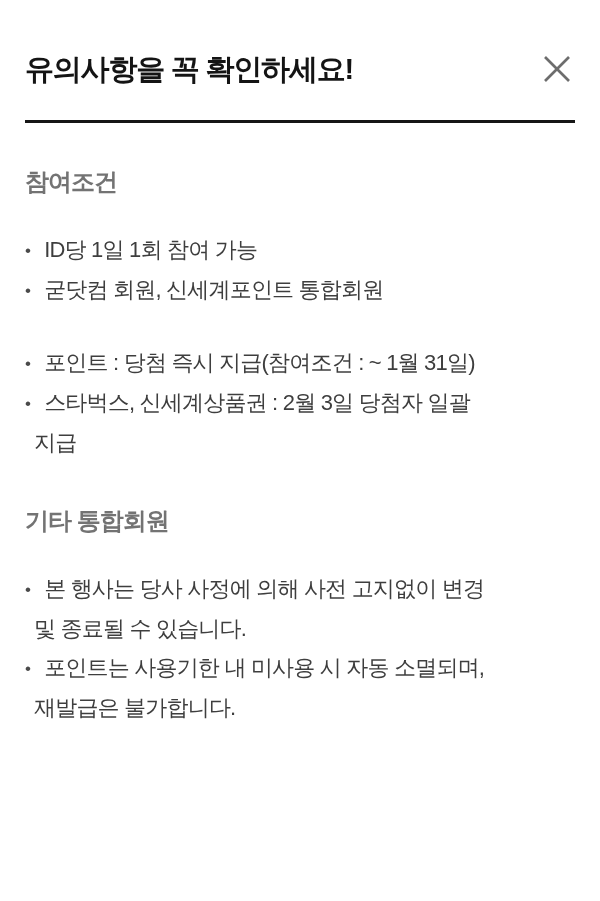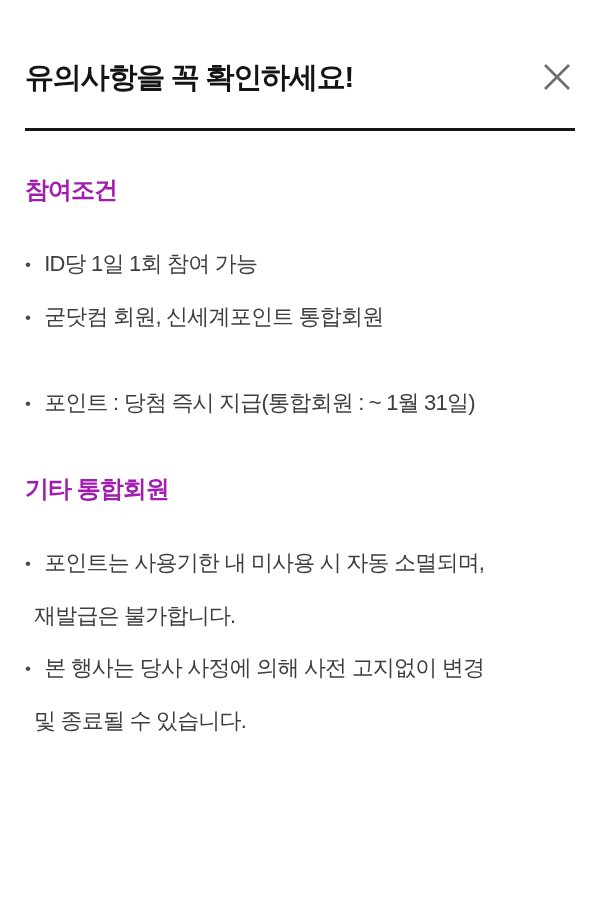--- a/index.html
+++ b/index.html
@@ -7,21 +7,21 @@
     width: 600px;
     height: 901px;
     background: #ffffff;
     font-family: "Liberation Sans", "DejaVu Sans", sans-serif;
     overflow: hidden;
   }
   .modal {
     width: 600px;
     height: 901px;
     background: #ffffff;
-    padding: 11px 25px;
+    padding: 3px 25px;
   }
   .modal-header {
     display: flex;
     align-items: center;
     justify-content: space-between;
     padding-top: 47px;
   }
   .modal-title {
     font-size: 29px;
     font-weight: 800;
@@ -44,36 +44,36 @@
   .title-divider {
     margin-top: 32px;
     height: 3px;
     background: #161616;
     border: none;
   }
   .section-heading {
     margin-top: 44px;
     font-size: 24px;
     font-weight: 800;
-    color: #a21caf;
+    color: #737373;
     letter-spacing: -1px;
     line-height: 30px;
   }
   .notes {
     list-style: none;
     margin-top: 33px;
   }
   .note-item {
     padding-left: 9px;
     text-indent: -9px;
     font-size: 22px;
     font-weight: 400;
     color: #3e3e3e;
     letter-spacing: -0.8px;
-    line-height: 52px;
+    line-height: 39px;
   }
   .note-item + .note-item {
   }
   .bullet {
     display: inline-block;
     text-indent: 0;
     font-size: 17px;
     color: #4a4a4a;
     margin-right: 14px;
     vertical-align: 1px;
@@ -102,27 +102,29 @@
   <div class="section">
     <h2 class="section-heading">참여조건</h2>
     <ul class="notes">
       <li class="note-item"><span class="bullet">•</span><span class="note-text">ID당 1일 1회 참여 가능</span></li>
       <li class="note-item"><span class="bullet">•</span><span class="note-text">굳닷컴 회원, 신세계포인트 통합회원</span></li>
     </ul>
   </div>
 
   <div class="section">
     <ul class="notes">
-      <li class="note-item"><span class="bullet">•</span><span class="note-text">포인트 : 당첨 즉시 지급(통합회원 : ~ 1월 31일)</span></li>
+      <li class="note-item"><span class="bullet">•</span><span class="note-text">포인트 : 당첨 즉시 지급(참여조건 : ~ 1월 31일)</span></li>
+      <li class="note-item"><span class="bullet">•</span><span class="note-text">스타벅스, 신세계상품권 : 2월 3일 당첨자 일괄
+지급</span></li>
     </ul>
   </div>
 
   <div class="section">
     <h2 class="section-heading">기타 통합회원</h2>
     <ul class="notes">
+      <li class="note-item"><span class="bullet">•</span><span class="note-text">본 행사는 당사 사정에 의해 사전 고지없이 변경
+및 종료될 수 있습니다.</span></li>
       <li class="note-item"><span class="bullet">•</span><span class="note-text">포인트는 사용기한 내 미사용 시 자동 소멸되며,
 재발급은 불가합니다.</span></li>
-      <li class="note-item"><span class="bullet">•</span><span class="note-text">본 행사는 당사 사정에 의해 사전 고지없이 변경
-및 종료될 수 있습니다.</span></li>
     </ul>
   </div>
 
 </div>
 
 </body></html>

